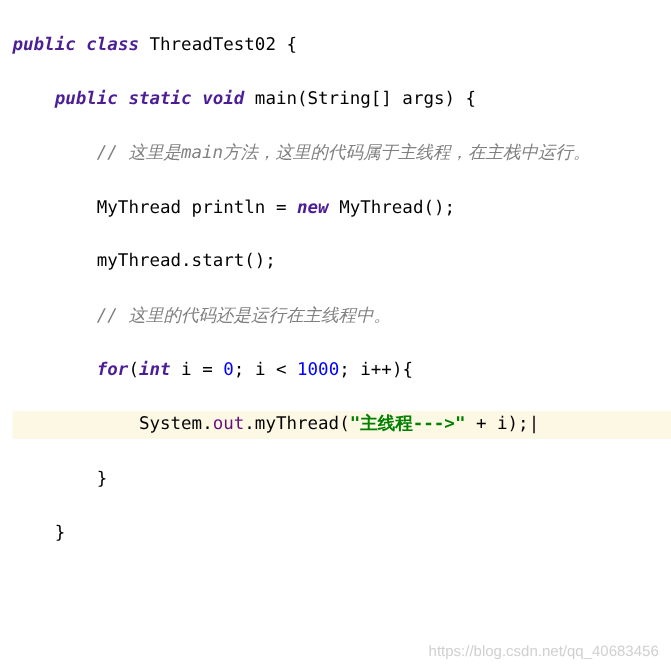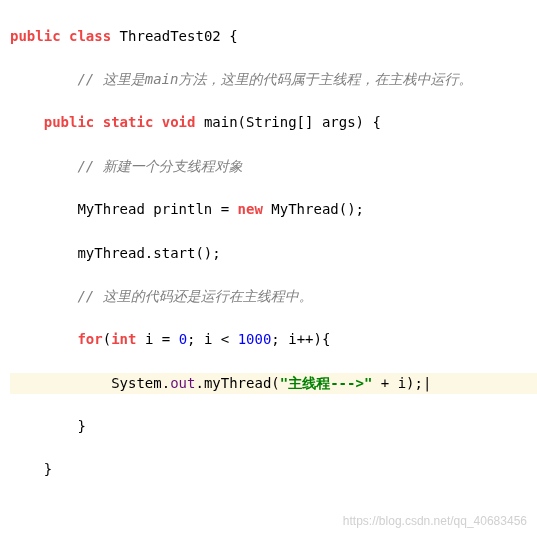--- a/index.html
+++ b/index.html
@@ -14,42 +14,41 @@
     height: 537px;
     overflow: hidden;
     position: relative;
   }
   .code-area {
     padding: 4px 0 4px 10px;
     white-space: pre;
   }
   .line { min-height: 1.55em; }
   .hl { background: #fdf8e3; }
-  .kw { color: #ef4444; font-weight: bold; }
+  .kw { color: #4c1d95; font-weight: bold; font-style: italic; }
   .cmt { color: #808080; font-style: italic; }
   .str { color: #008000; font-weight: bold; }
   .num { color: #0000ff; }
   .field { color: #660e7a; }
   .watermark {
     position: absolute;
     bottom: 6px;
     right: 10px;
     color: #d0d0d0;
     font-size: 12px;
     font-family: Arial, sans-serif;
   }
 </style>
 </head>
 <body>
 
 <div class="code-area">
 <div class="line"><span class="kw">public</span> <span class="kw">class</span><span> ThreadTest02 {</span></div>
+<div class="line">    <span class="kw">public</span> <span class="kw">static</span> <span class="kw">void</span><span> main(String[] args) {</span></div>
 <div class="line">        <span class="cmt">// 这里是main方法，这里的代码属于主线程，在主栈中运行。</span></div>
-<div class="line">    <span class="kw">public</span> <span class="kw">static</span> <span class="kw">void</span><span> main(String[] args) {</span></div>
-<div class="line">        <span class="cmt">// 新建一个分支线程对象</span></div>
 <div class="line">        <span>MyThread println = </span><span class="kw">new</span><span> MyThread();</span></div>
 <div class="line">        <span>myThread.start();</span></div>
 <div class="line">        <span class="cmt">// 这里的代码还是运行在主线程中。</span></div>
 <div class="line">        <span class="kw">for</span><span>(</span><span class="kw">int</span><span> i = </span><span class="num">0</span><span>; i &lt; </span><span class="num">1000</span><span>; i++){</span></div>
 <div class="line hl">            <span>System.</span><span class="field">out</span><span>.myThread(</span><span class="str">"主线程---&gt;"</span><span> + i);</span><span>|</span></div>
 <div class="line">        <span>}</span></div>
 <div class="line">    <span>}</span></div>
 
 
 

